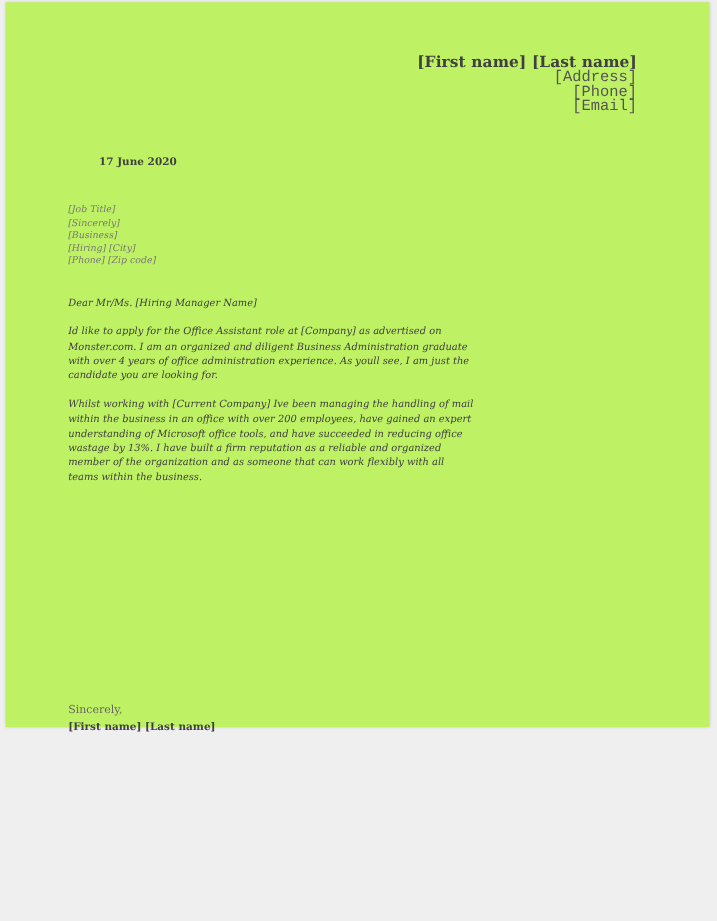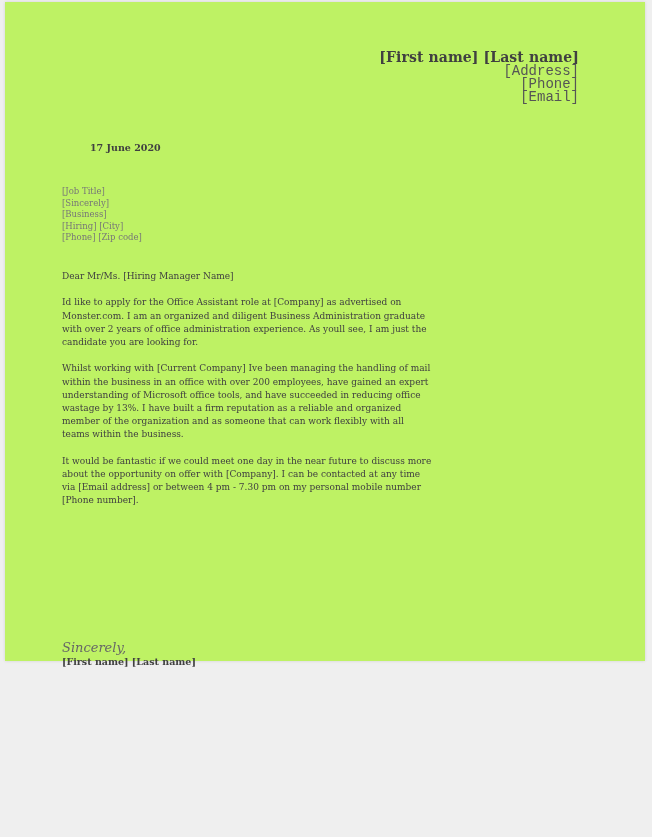--- a/index.html
+++ b/index.html
@@ -10,24 +10,24 @@
   .page {
     position: absolute; left: 5px; top: 2px; width: 640px; height: 659px;
     background: #bef264; box-shadow: 0 0 3px rgba(0,0,0,0.12);
   }
   .sender { position: absolute; right: 66px; top: 47px; text-align: right; }
   .sender-name { font-size: 14px; font-weight: bold; color: #404040; letter-spacing: 0.1px; }
   .sender-line { font-size: 14px; line-height: 13px; color: #555; font-family: Liberation Mono, monospace; }
   .date { position: absolute; left: 57px; top: 140px; font-size: 9.5px; font-weight: bold; color: #404040; margin-left: 28px; }
   .recipient-title { position: absolute; left: 57px; top: 155px; font-size: 13.5px; font-weight: bold; color: #404040; }
   .recipient-block { position: absolute; left: 57px; top: 184px; }
-  .recipient-line { font-size: 8.5px; line-height: 11.6px; color: #777; }
+  .recipient-line { font-size: 8.5px; line-height: 11.6px; font-style: italic; color: #777; }
   .body { position: absolute; left: 57px; top: 268px; width: 370px; font-size: 9px; line-height: 13.2px; color: #404040; }
-  .body p { margin: 0 0 13.2px 0; }
-  .closing { position: absolute; left: 57px; top: 638px; font-size: 13px; font-style: italic; color: #666; }
+  .body p { margin: 0 0 13.2px 0; font-style: italic; }
+  .closing { position: absolute; left: 57px; top: 638px; font-size: 10px; color: #666; }
   .sign-name { position: absolute; left: 57px; top: 654px; font-size: 9.5px; font-weight: bold; color: #404040; }
 </style>
 </head>
 <body>
 
 <div class="page">
   <div class="sender">
     <div class="sender-name">[First name]  [Last name]</div>
     <div class="sender-line">[Address]</div>
     <div class="sender-line">[Phone]</div>
@@ -39,20 +39,19 @@
   <div class="recipient-block">
     <div class="recipient-line">[Job Title]</div>
     <div class="recipient-line">[Sincerely]</div>
     <div class="recipient-line">[Business]</div>
     <div class="recipient-line">[Hiring] [City]</div>
     <div class="recipient-line">[Phone] [Zip code]</div>
   </div>
 
   <div class="body">
     <p>Dear Mr/Ms. [Hiring Manager Name]</p>
-    <p>Id like to apply for the Office Assistant role at [Company] as advertised on Monster.com. I am an organized and diligent Business Administration graduate with over 2 years of office administration experience. As youll see, I am just the candidate you are looking for.</p>
+    <p>Id like to apply for the Office Assistant role at [Company] as advertised on Monster.com. I am an organized and diligent Business Administration graduate with over 4 years of office administration experience. As youll see, I am just the candidate you are looking for.</p>
     <p>Whilst working with [Current Company] Ive been managing the handling of mail within the business in an office with over 200 employees, have gained an expert understanding of Microsoft office tools, and have succeeded in reducing office wastage by 13%. I have built a firm reputation as a reliable and organized member of the organization and as someone that can work flexibly with all teams within the business.</p>
-    <p>It would be fantastic if we could meet one day in the near future to discuss more about the opportunity on offer with [Company]. I can be contacted at any time via [Email address] or between 4 pm - 7.30 pm on my personal mobile number [Phone number].</p>
   </div>
 
   <div class="closing">Sincerely,</div>
   <div class="sign-name">[First name]  [Last name]</div>
 </div>
 
 </body></html>

